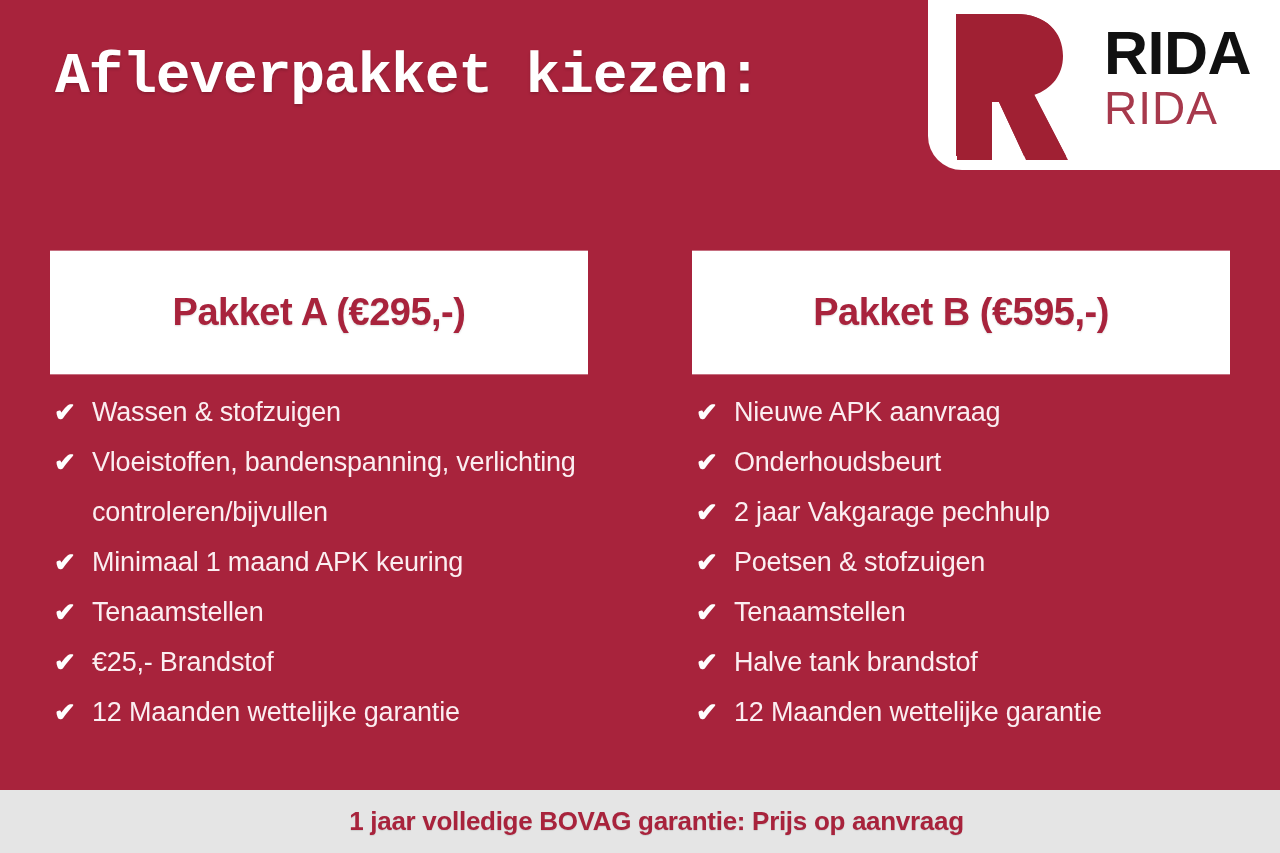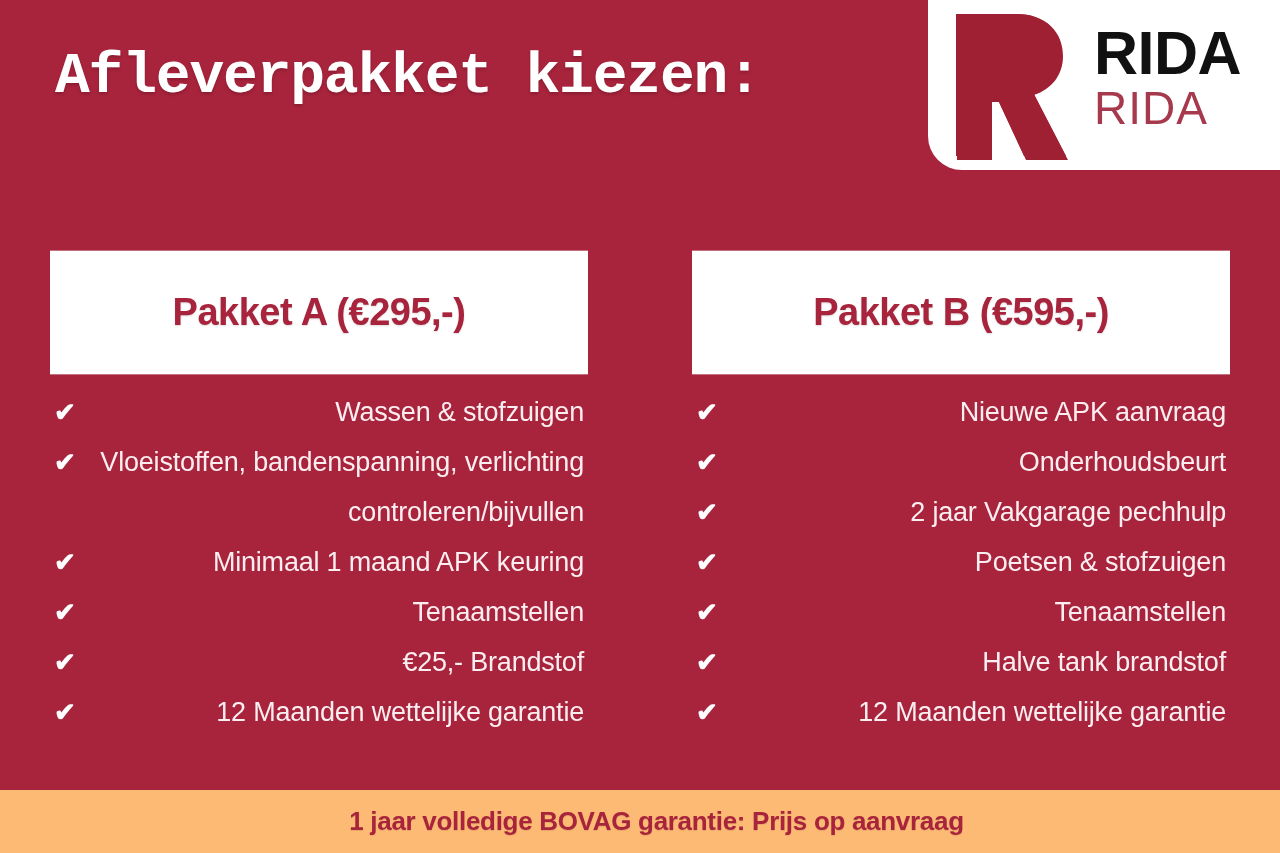--- a/index.html
+++ b/index.html
@@ -51,21 +51,21 @@
     padding-left: 14px;
   }
   .logo-mark {
     width: 132px;
     height: 170px;
     flex: 0 0 132px;
     position: relative;
   }
   .logo-mark svg { display: block; width: 132px; height: 170px; }
   .logo-wordmark {
-    margin-left: 20px;
+    margin-left: 30px;
     display: flex;
     flex-direction: column;
     align-items: flex-start;
     padding-bottom: 14px;
   }
   .logo-rida {
     font-size: 61px;
     font-weight: bold;
     color: #111111;
     letter-spacing: -0.5px;
@@ -129,32 +129,31 @@
     color: #ffffff;
     font-size: 26px;
     font-weight: bold;
     line-height: 50px;
     text-align: left;
     padding-left: 4px;
   }
   .feature-text {
     flex: 1 1 auto;
     max-width: 492px;
-    text-align: right;
   }
   .column.right .feature-item { font-size: 27px; }
 
   
   .footer-bar {
     position: absolute;
     left: 0;
     bottom: 0;
     width: 1280px;
     height: 63px;
-    background: #fdba74;
+    background: #e5e5e5;
     display: flex;
     align-items: center;
     justify-content: center;
     padding-left: 33px;
   }
   .footer-text {
     font-size: 26px;
     font-weight: bold;
     color: #A8233C;
     letter-spacing: -0.3px;

